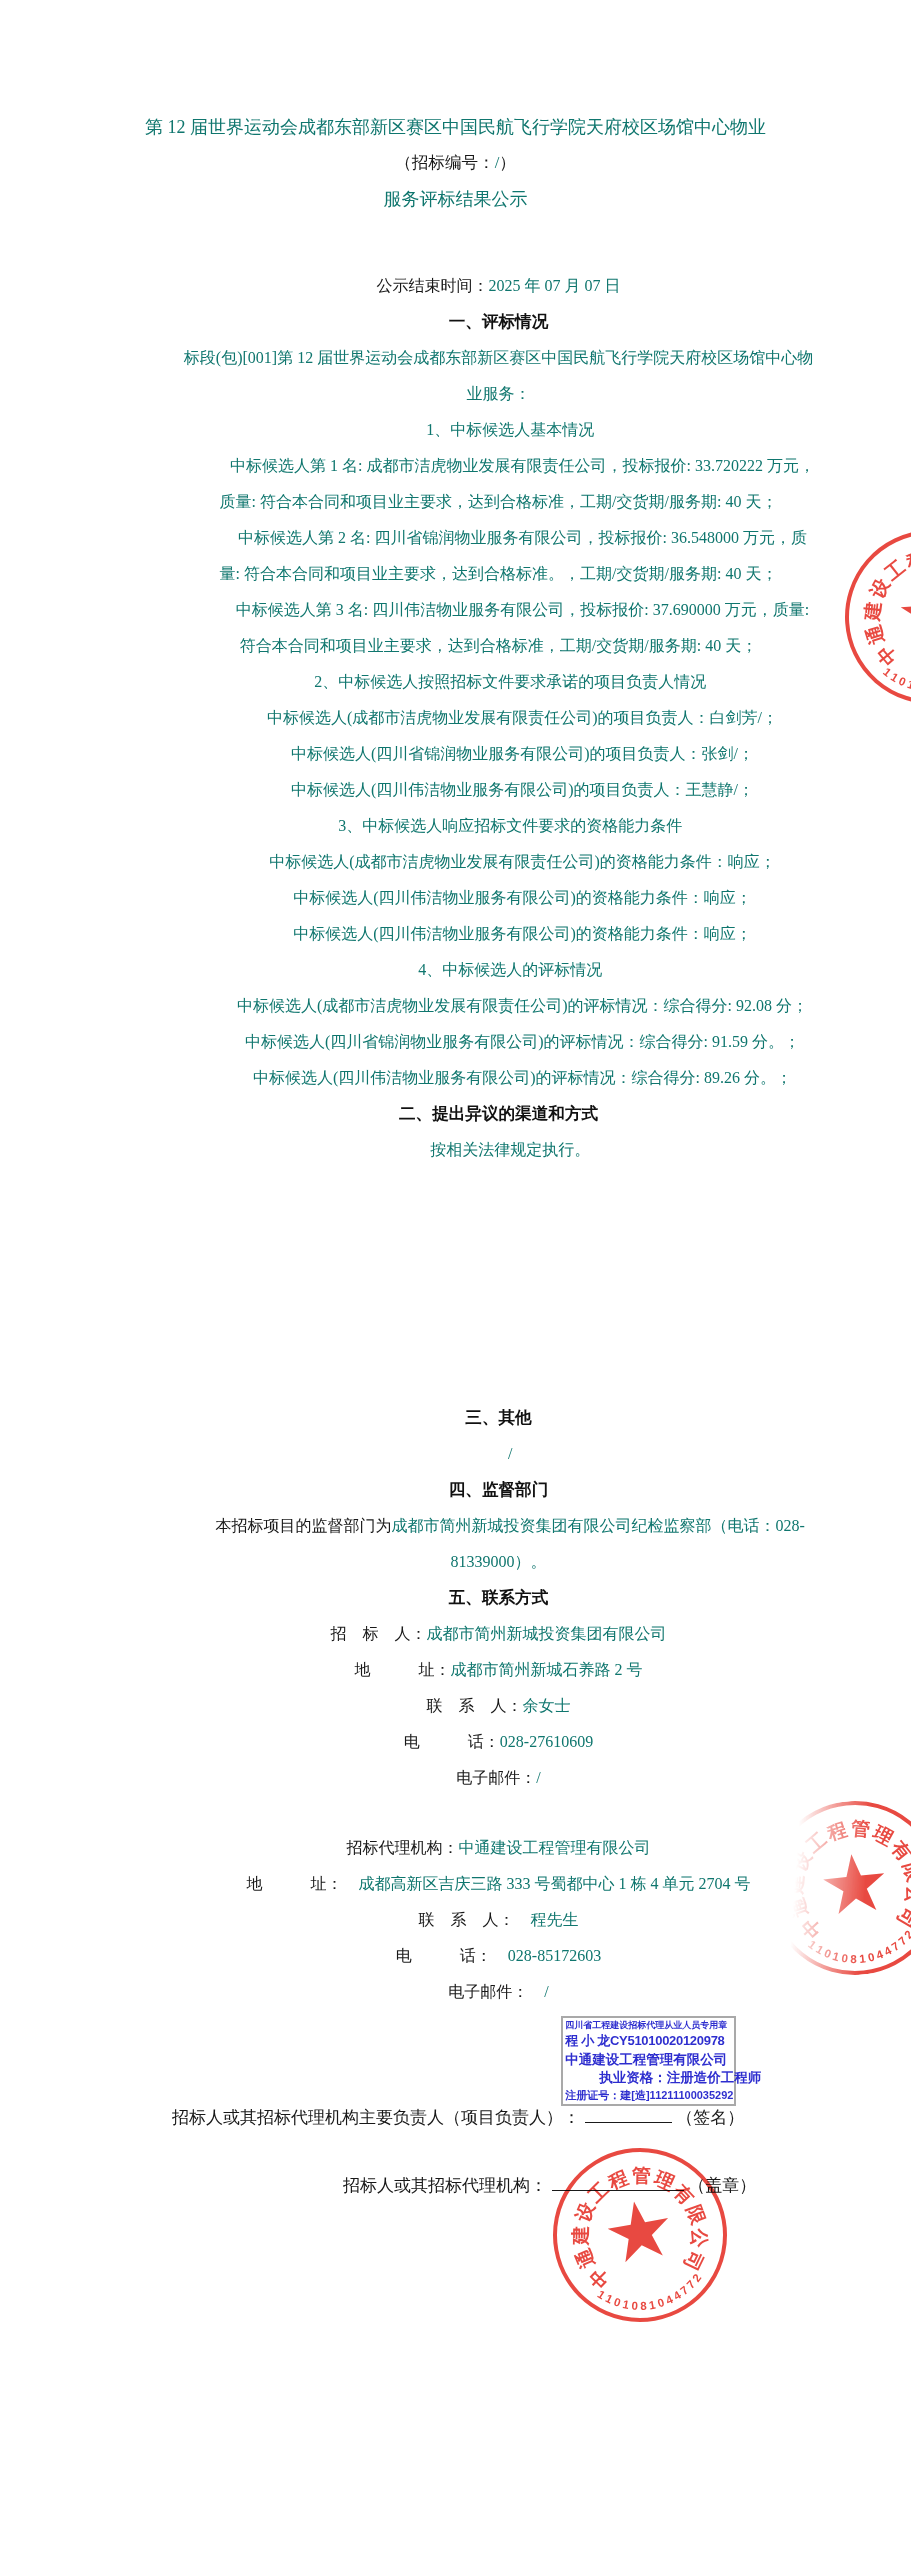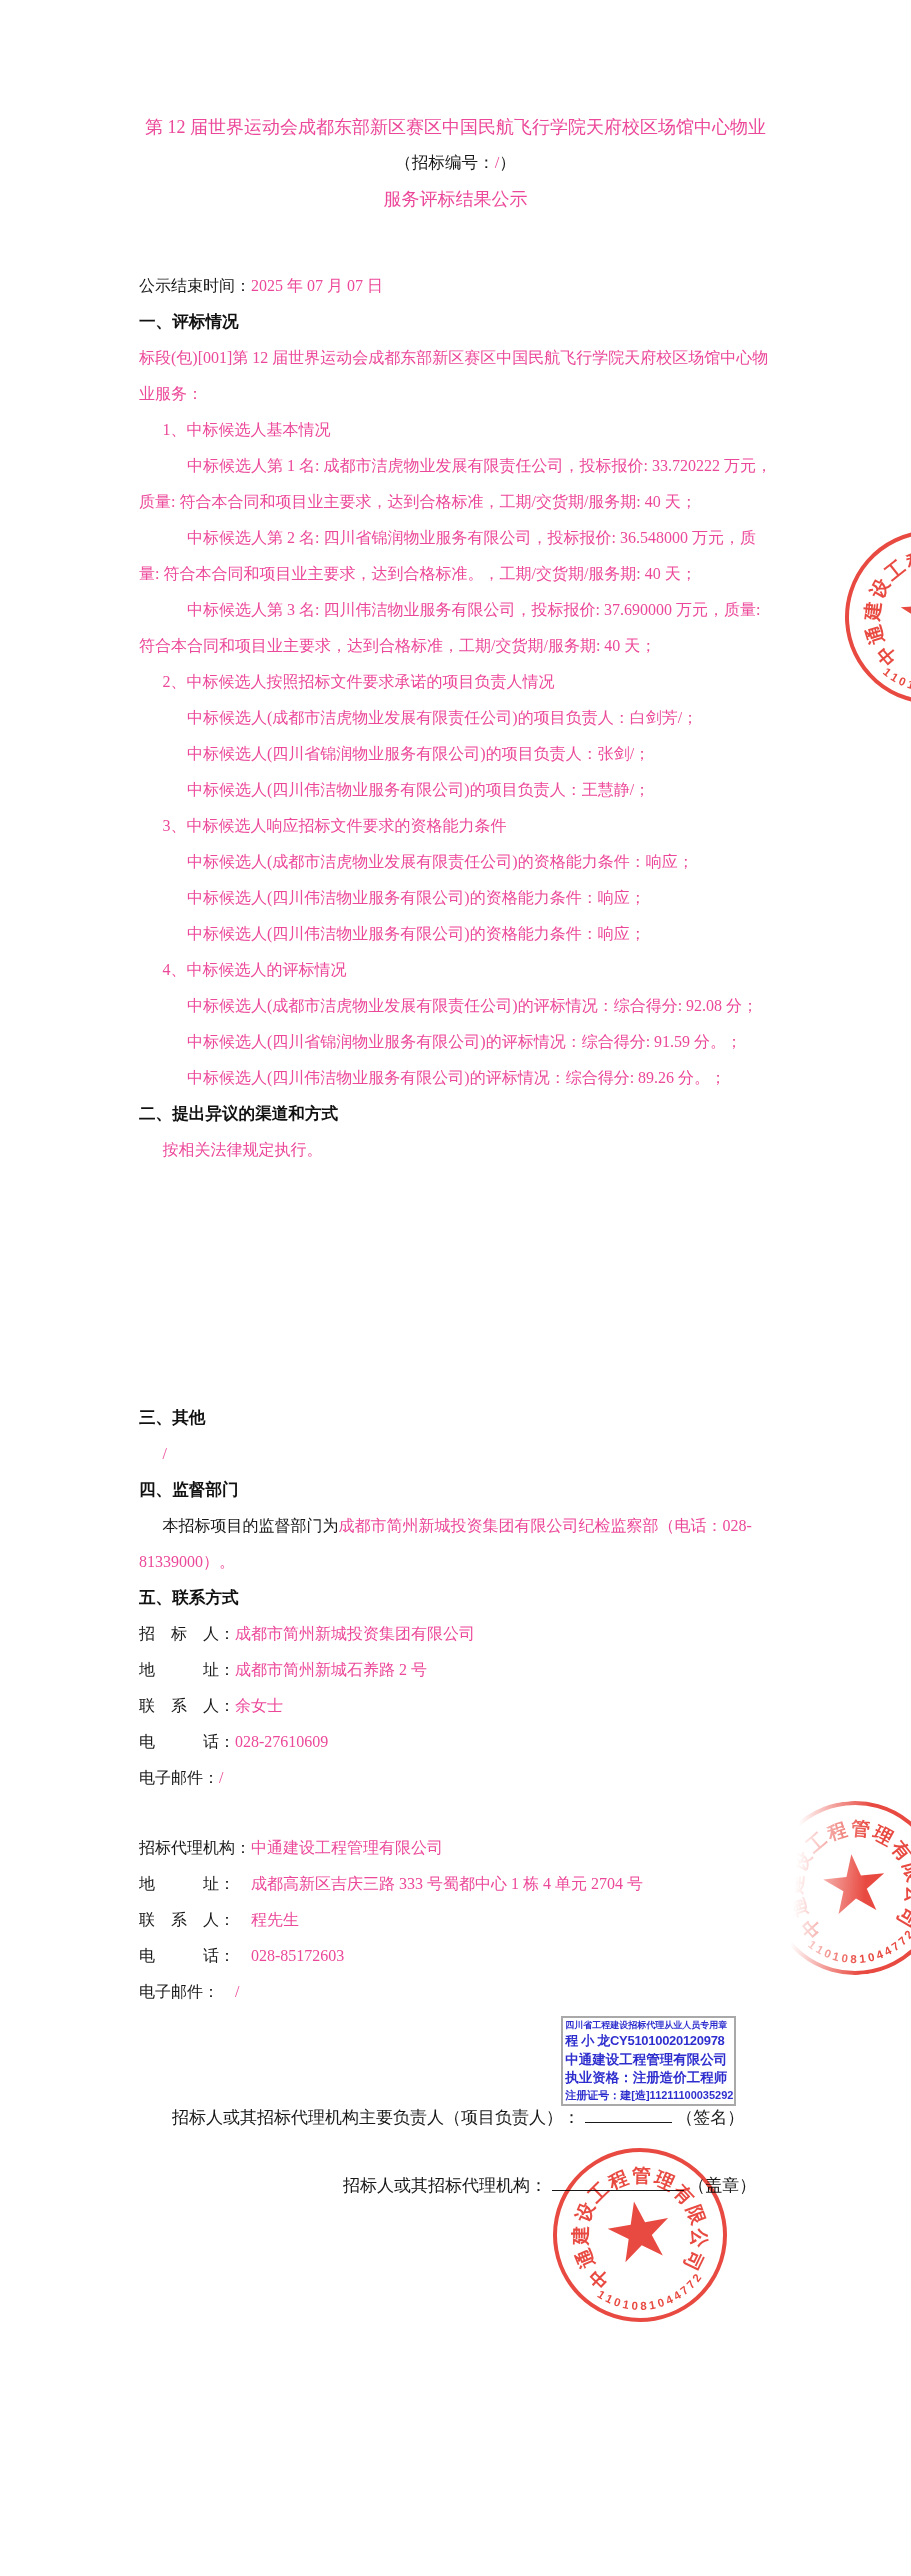--- a/index.html
+++ b/index.html
@@ -1,26 +1,26 @@
 <!DOCTYPE html>
 <html style="font-size:9.2px"><head>
 <meta charset="utf-8">
 <style>
   html,body{margin:0;padding:0;background:#888;}
   #page{
     position:relative;width:911px;height:2576px;background:#ffffff;overflow:hidden;
     font-family:"Liberation Serif","DejaVu Serif",serif;
   }
   .tl{height:36px;line-height:36px;white-space:nowrap;font-size:16px;}
-  .cb{color:#ec4899;}
+  .cb{color:#0f766e;}
   .ck{color:#181818;}
   .h1 span{font-family:"Liberation Sans","DejaVu Sans",sans-serif;font-weight:700;color:#111;font-size:16.6px;}
   .in41{padding-left:23.5px;}
   .in84{padding-left:48px;}
-  .block{position:absolute;left:139px;width:689px;}
+  .block{position:absolute;left:154px;width:689px;text-align:center;}
   #header-block{position:absolute;top:109px;left:0;width:911px;text-align:center;}
   .tl-title{font-size:18px;}
   .tl-bid{font-size:16.6px;}
 
   .sig{position:absolute;white-space:nowrap;font-size:17px;color:#161616;height:36px;line-height:36px;}
   .uline{display:inline-block;border-bottom:1.4px solid #1a1a1a;height:17px;margin:0 4.6px;vertical-align:baseline;}
   .ul1{width:87px;}
   .ul2{width:132px;}
 
   
@@ -28,21 +28,21 @@
     position:absolute;left:561px;top:2016px;width:175px;height:90px;box-sizing:border-box;
     border:2px solid #a3a3a3;color:#1e1ecb;opacity:.93;
     font-family:"Liberation Sans","DejaVu Sans",sans-serif;font-weight:700;
     display:flex;flex-direction:column;justify-content:space-between;
     padding:2.3px 2.3px;z-index:6;background:transparent;
   }
   #blue-stamp div{white-space:nowrap;line-height:1.15;}
   .bs1{font-size:9px;}
   .bs2{font-size:13px;letter-spacing:-0.3px;}
   .bs3{font-size:13.5px;}
-  .bs4{font-size:13.5px;}
+  .bs4{font-size:13.5px;margin-left:34px;}
   .bs5{font-size:11px;}
 
   
   .stamp{position:absolute;width:174px;height:174px;opacity:.88;mix-blend-mode:multiply;z-index:5;}
   .stamp .ring{position:absolute;inset:0;border:4px solid #e53026;border-radius:50%;box-sizing:border-box;}
   .stamp .star{
     position:absolute;left:50%;top:50%;transform:translate(-50%,-54%);
     font-size:80px;line-height:1;color:#e53026;font-family:"DejaVu Sans",sans-serif;
   }
   .stamp .ach{position:absolute;left:50%;top:50%;color:#e53026;font-family:"Liberation Sans","DejaVu Sans",sans-serif;font-weight:700;font-size:19px;}

